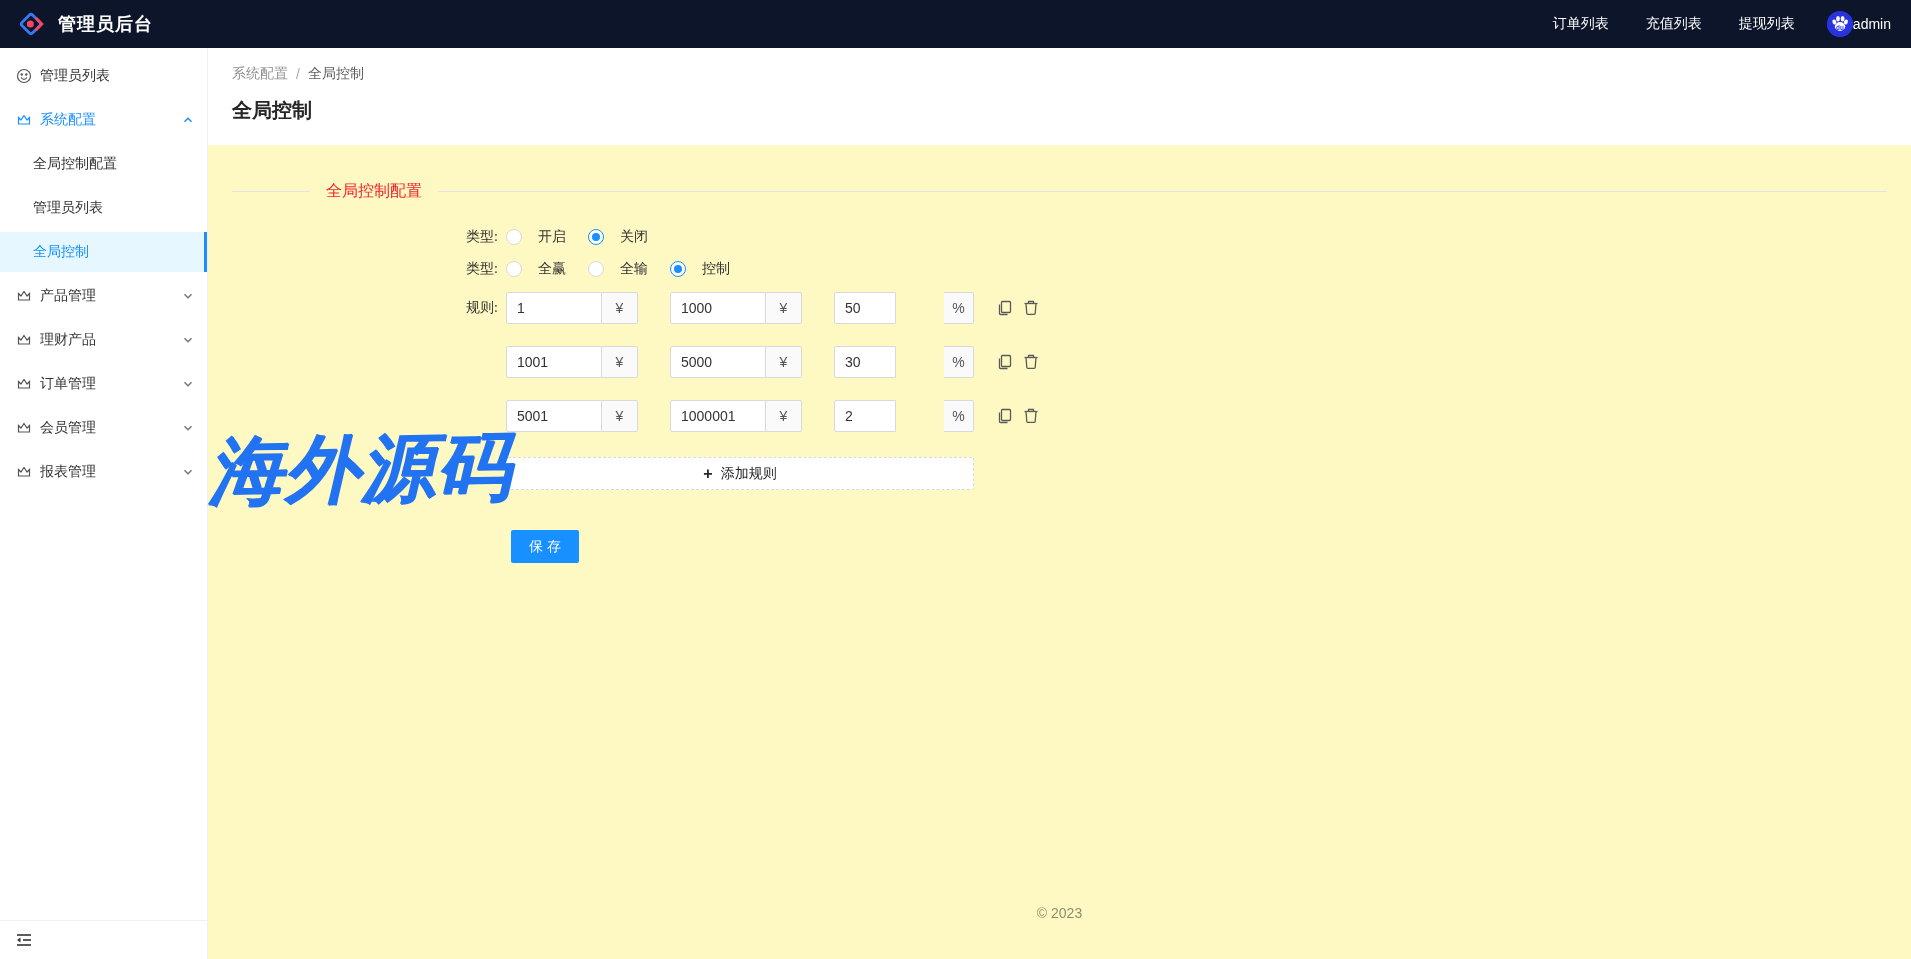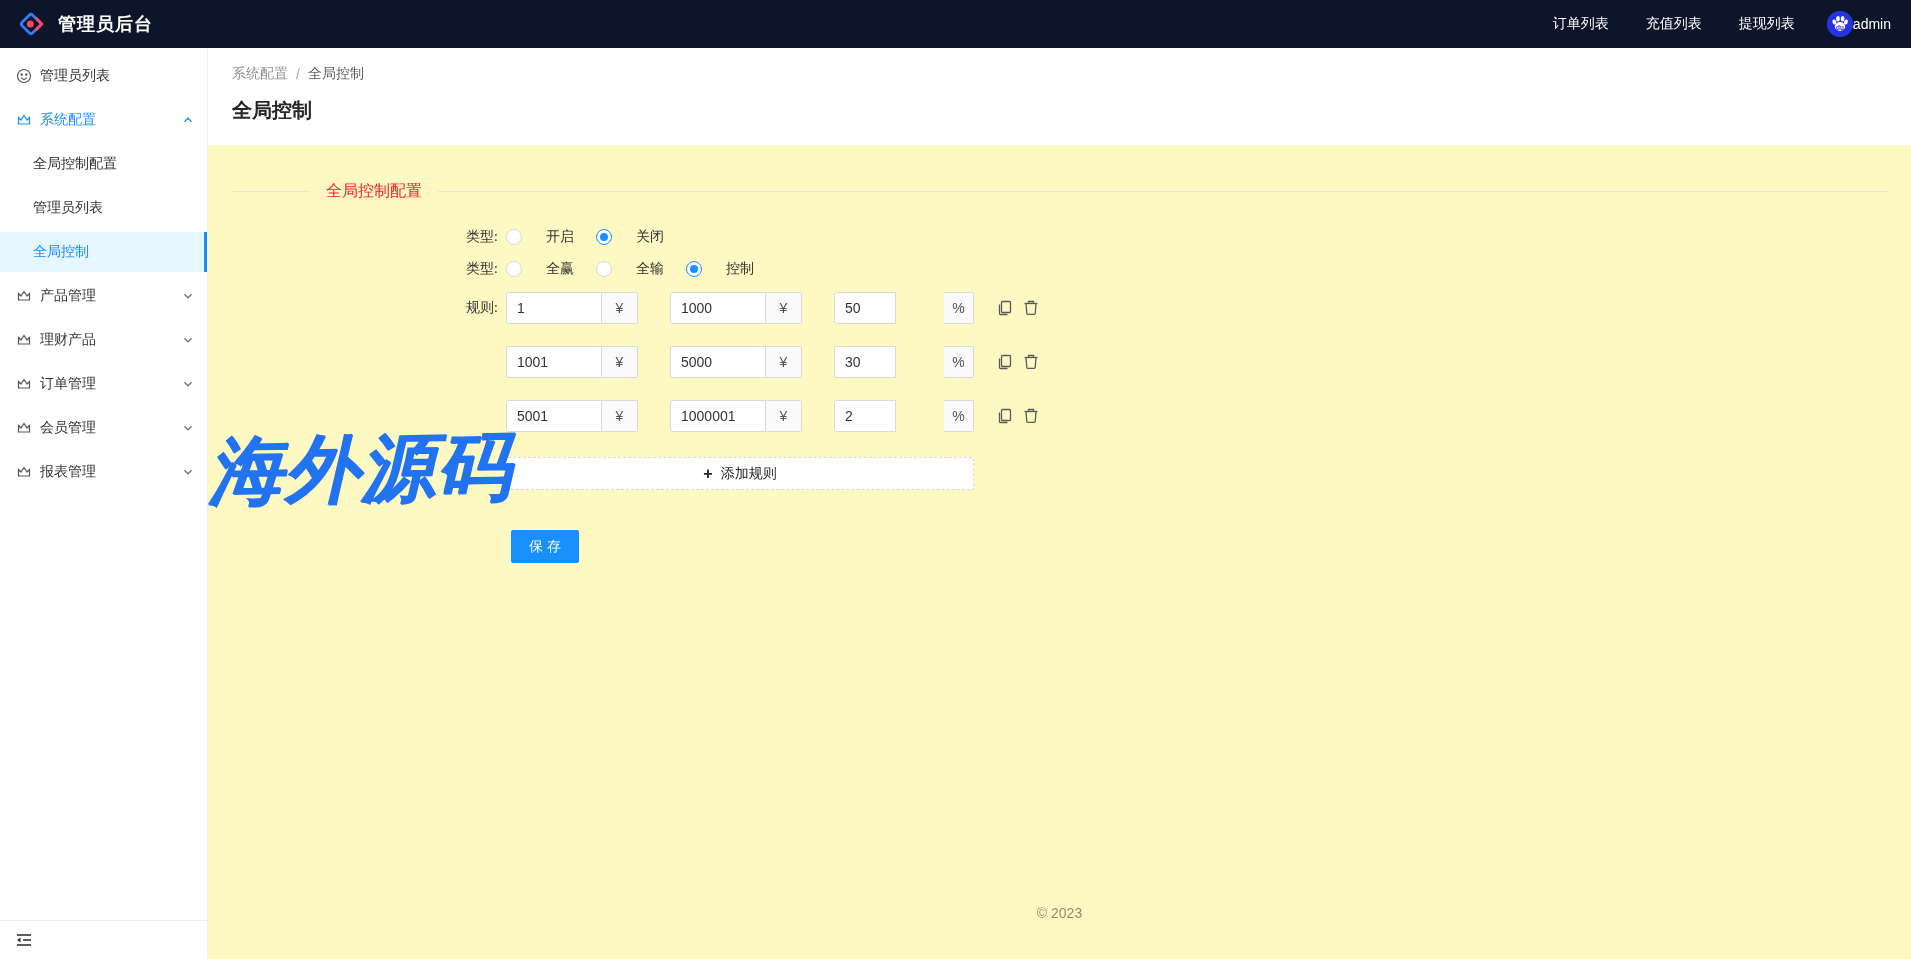--- a/index.html
+++ b/index.html
@@ -55,21 +55,21 @@
 
   
   .form-item { display:flex; align-items:center; margin-bottom:14px; }
   .form-item.rule-row { margin-bottom:22px; }
   .form-label { width:274px; text-align:right; padding-right:8px; font-size:14px; color:#333;font-family:Liberation Serif, serif; }
   .radio-group { display:flex; align-items:center; }
   .radio-option { display:flex; align-items:center; margin-right:22px; cursor:pointer; }
   .radio-circle { width:16px; height:16px; border-radius:50%; border:1px solid #d9d9d9; background:#fff; position:relative; }
   .radio-option.checked .radio-circle { border-color:#1890ff; }
   .radio-option.checked .radio-circle::after { content:""; position:absolute; left:3px; top:3px; width:8px; height:8px; border-radius:50%; background:#1890ff; }
-  .radio-label { margin-left:24px; font-size:14px; color:#333; }
+  .radio-label { margin-left:16px; font-size:14px; color:#333; }
 
   .input-group { display:inline-flex; margin-right:32px; }
   .rule-input { height:32px; border:1px solid #d9d9d9; border-radius:2px 0 0 2px; padding:0 10px; font-size:14px; color:#333; width:96px; outline:none; background:#fff; font-family:inherit; }
   .input-addon { height:32px; min-width:36px; padding:0 8px; border:1px solid #d9d9d9; border-left:none; background:#fafafa; border-radius:0 2px 2px 0; display:flex; align-items:center; justify-content:center; font-size:14px; color:#555; }
   .input-group.pct .rule-input { width:62px; }
   .input-group.pct .input-addon { min-width:30px; padding:0 6px; }
   .input-group.pct { margin-right:14px;gap:48px; }
   .row-icon { width:18px; height:18px; color:#595959; cursor:pointer; display:inline-flex; margin-left:8px; }
 
   .add-rule-btn { width:468px; height:33px; background:#fff; border:1px dashed #d9d9d9; border-radius:2px; display:flex; align-items:center; justify-content:center; gap:8px; font-size:14px; color:#262626; cursor:pointer; margin:3px 0 0 0; }

